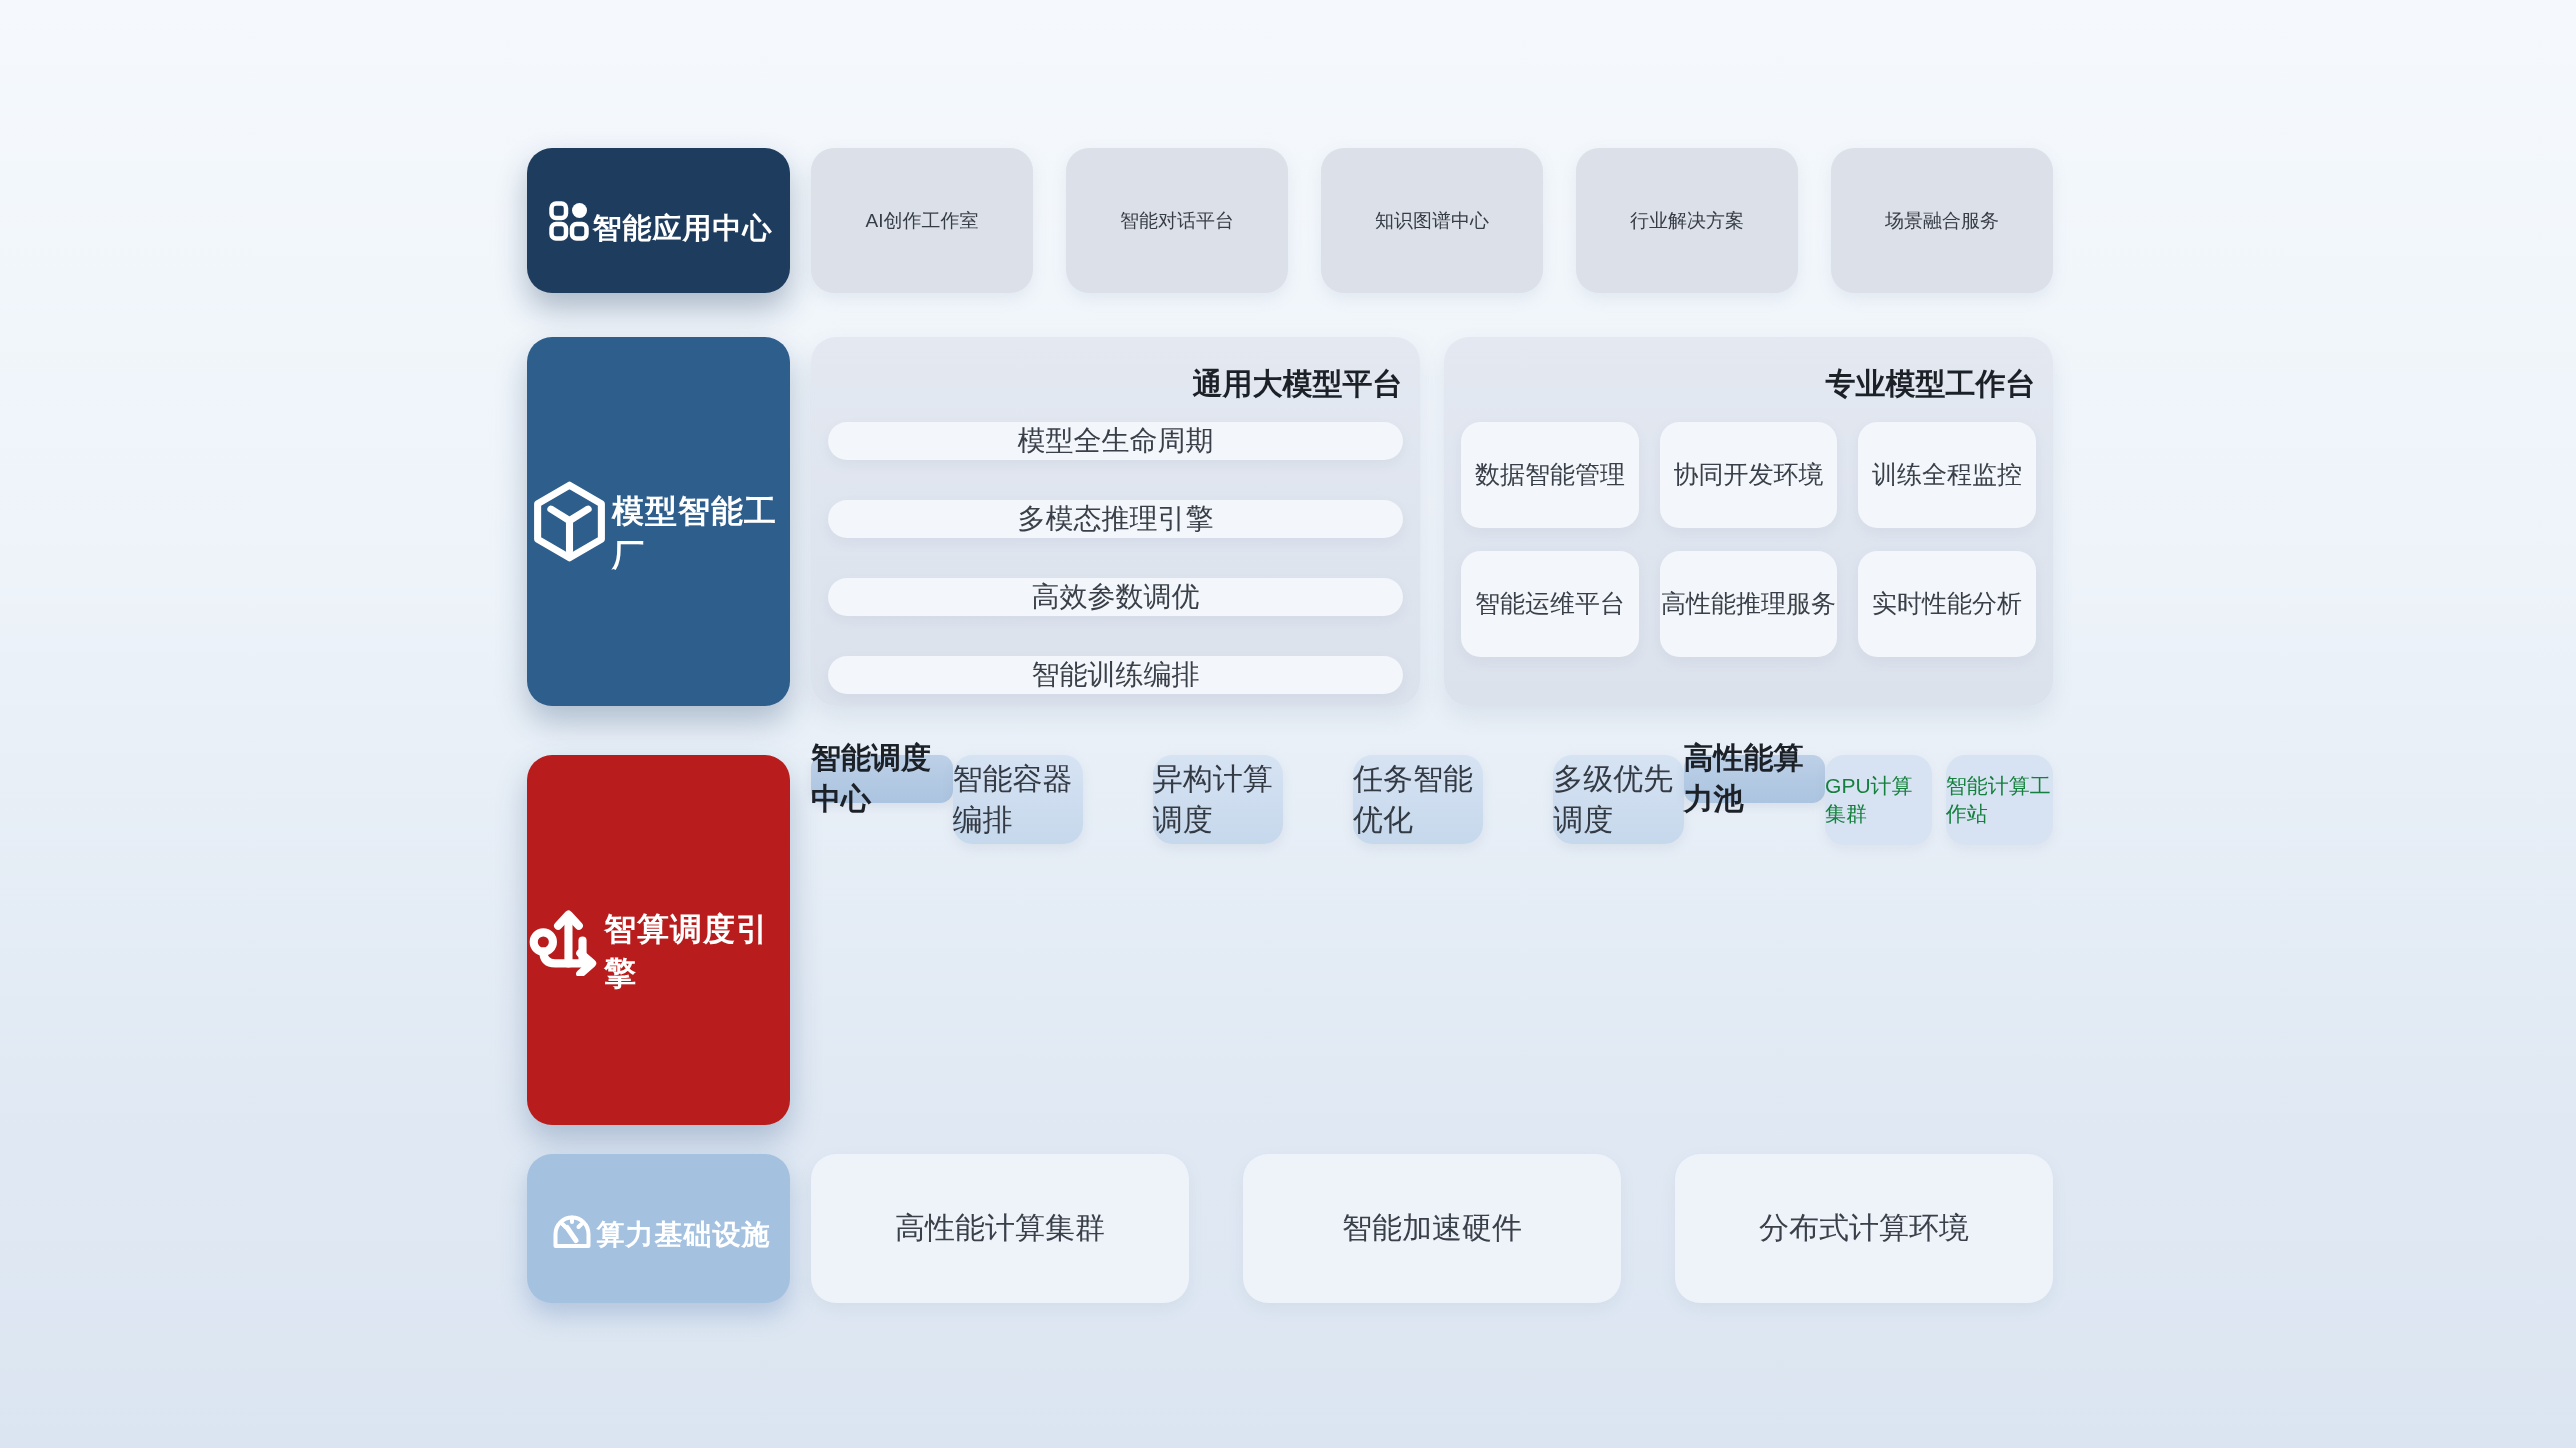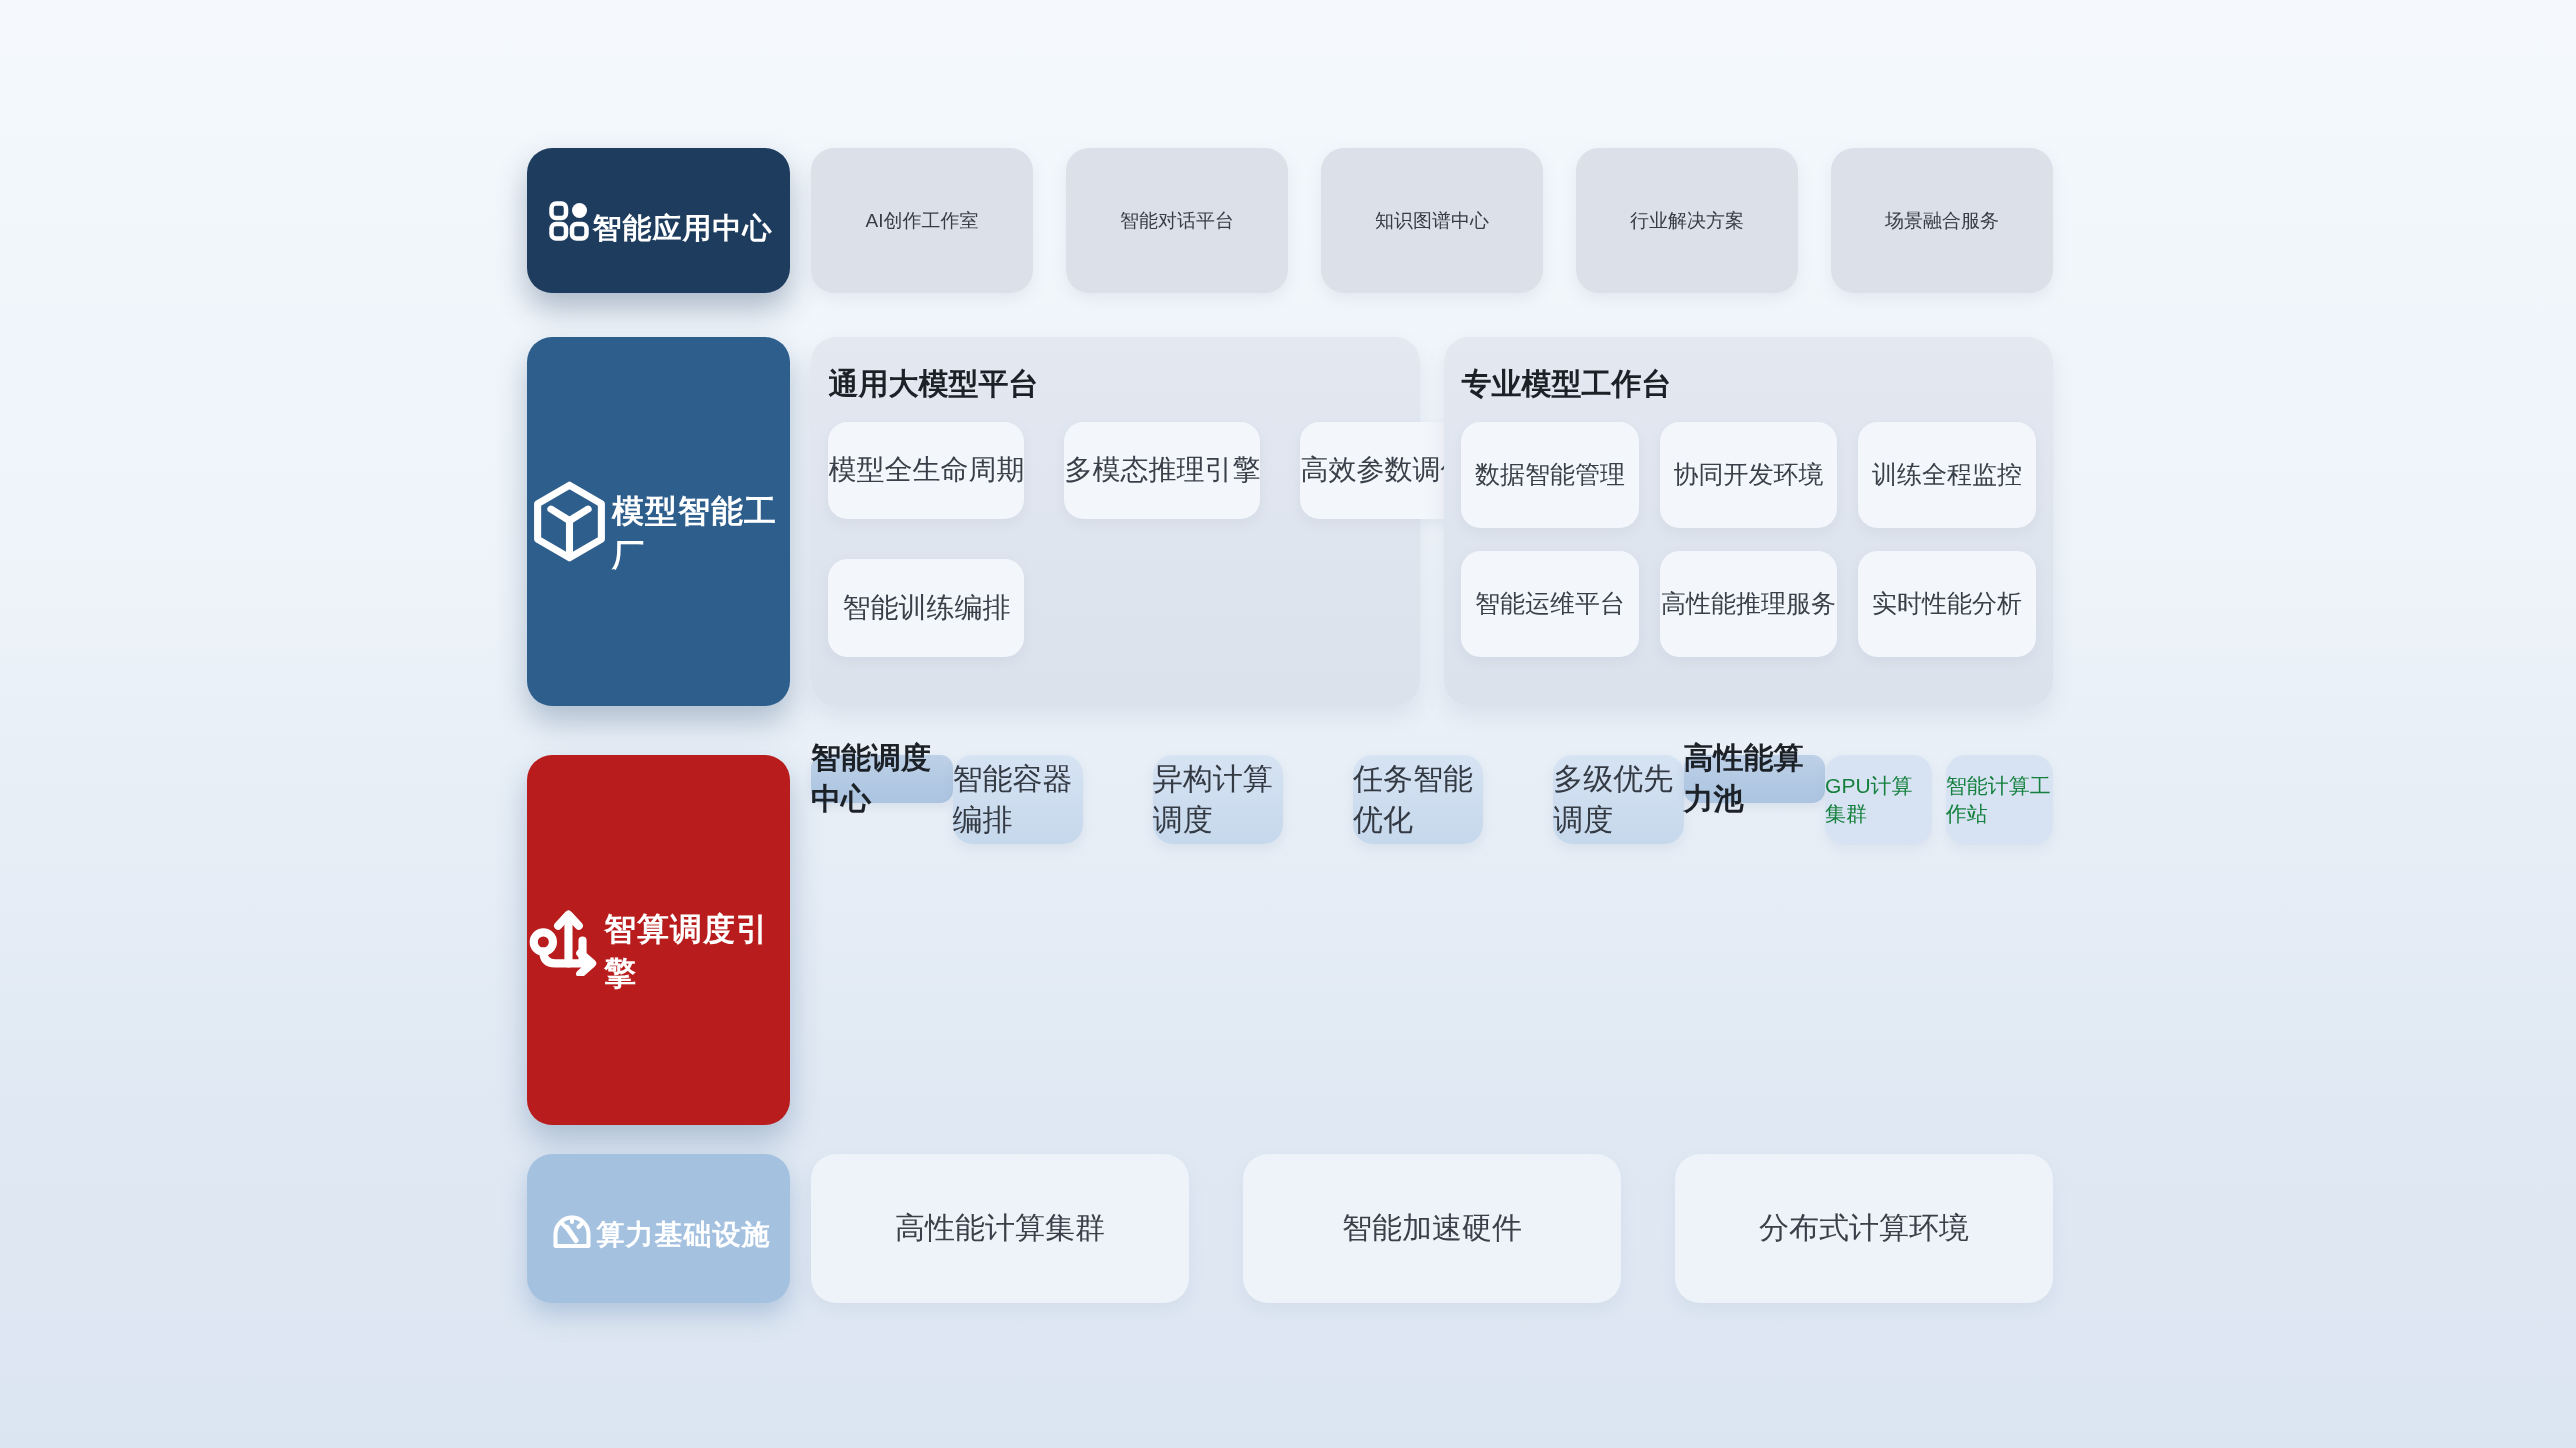--- a/index.html
+++ b/index.html
@@ -42,23 +42,23 @@
   }
 
   
   .content-factory{gap:24px}
   .panel{
     flex:1;border-radius:25px;padding:25px 17.4px 0;
     background:linear-gradient(180deg,#e3e8f1 0%,#dbe2ec 100%);
     box-shadow:0 9.7px 21px rgba(96,115,148,.12);
     display:flex;flex-direction:column;min-width:0;
   }
-  .panel-title{text-align:left;font-size:30px;font-weight:bold;color:#1c2128;height:44px;line-height:44px}
+  .panel-title{text-align:right;font-size:30px;font-weight:bold;color:#1c2128;height:44px;line-height:44px}
   .cards{display:grid;margin-top:15.5px;height:235px}
-  .cards-2{grid-template-columns:1fr 1fr 1fr;gap:40px}
+  .cards-2{grid-template-columns:1fr;gap:40px}
   .cards-3{grid-template-columns:1fr 1fr 1fr;gap:23px 21px}
   .card{
     background:#f3f6fa;border-radius:19.3px;
     display:flex;align-items:center;justify-content:center;white-space:nowrap;
     font-size:28px;color:#3a4049;box-shadow:0 4.8px 11.6px rgba(96,115,148,.08);
   }
   .cards-3 .card{font-size:25px}
 
   
   .content-sched{flex-direction:row;justify-content:space-between}

